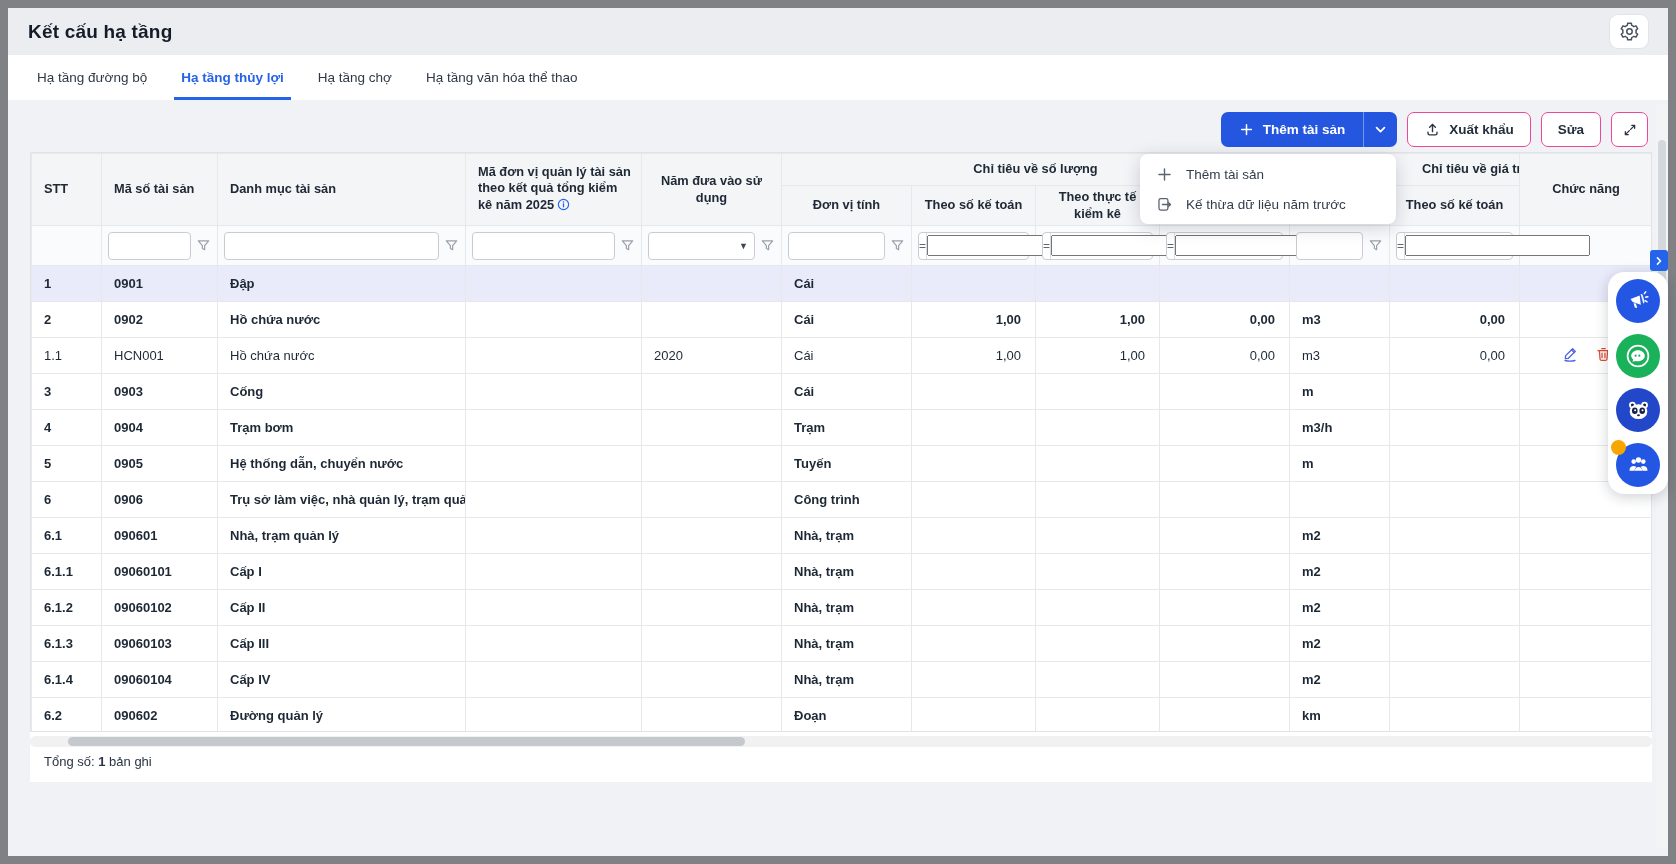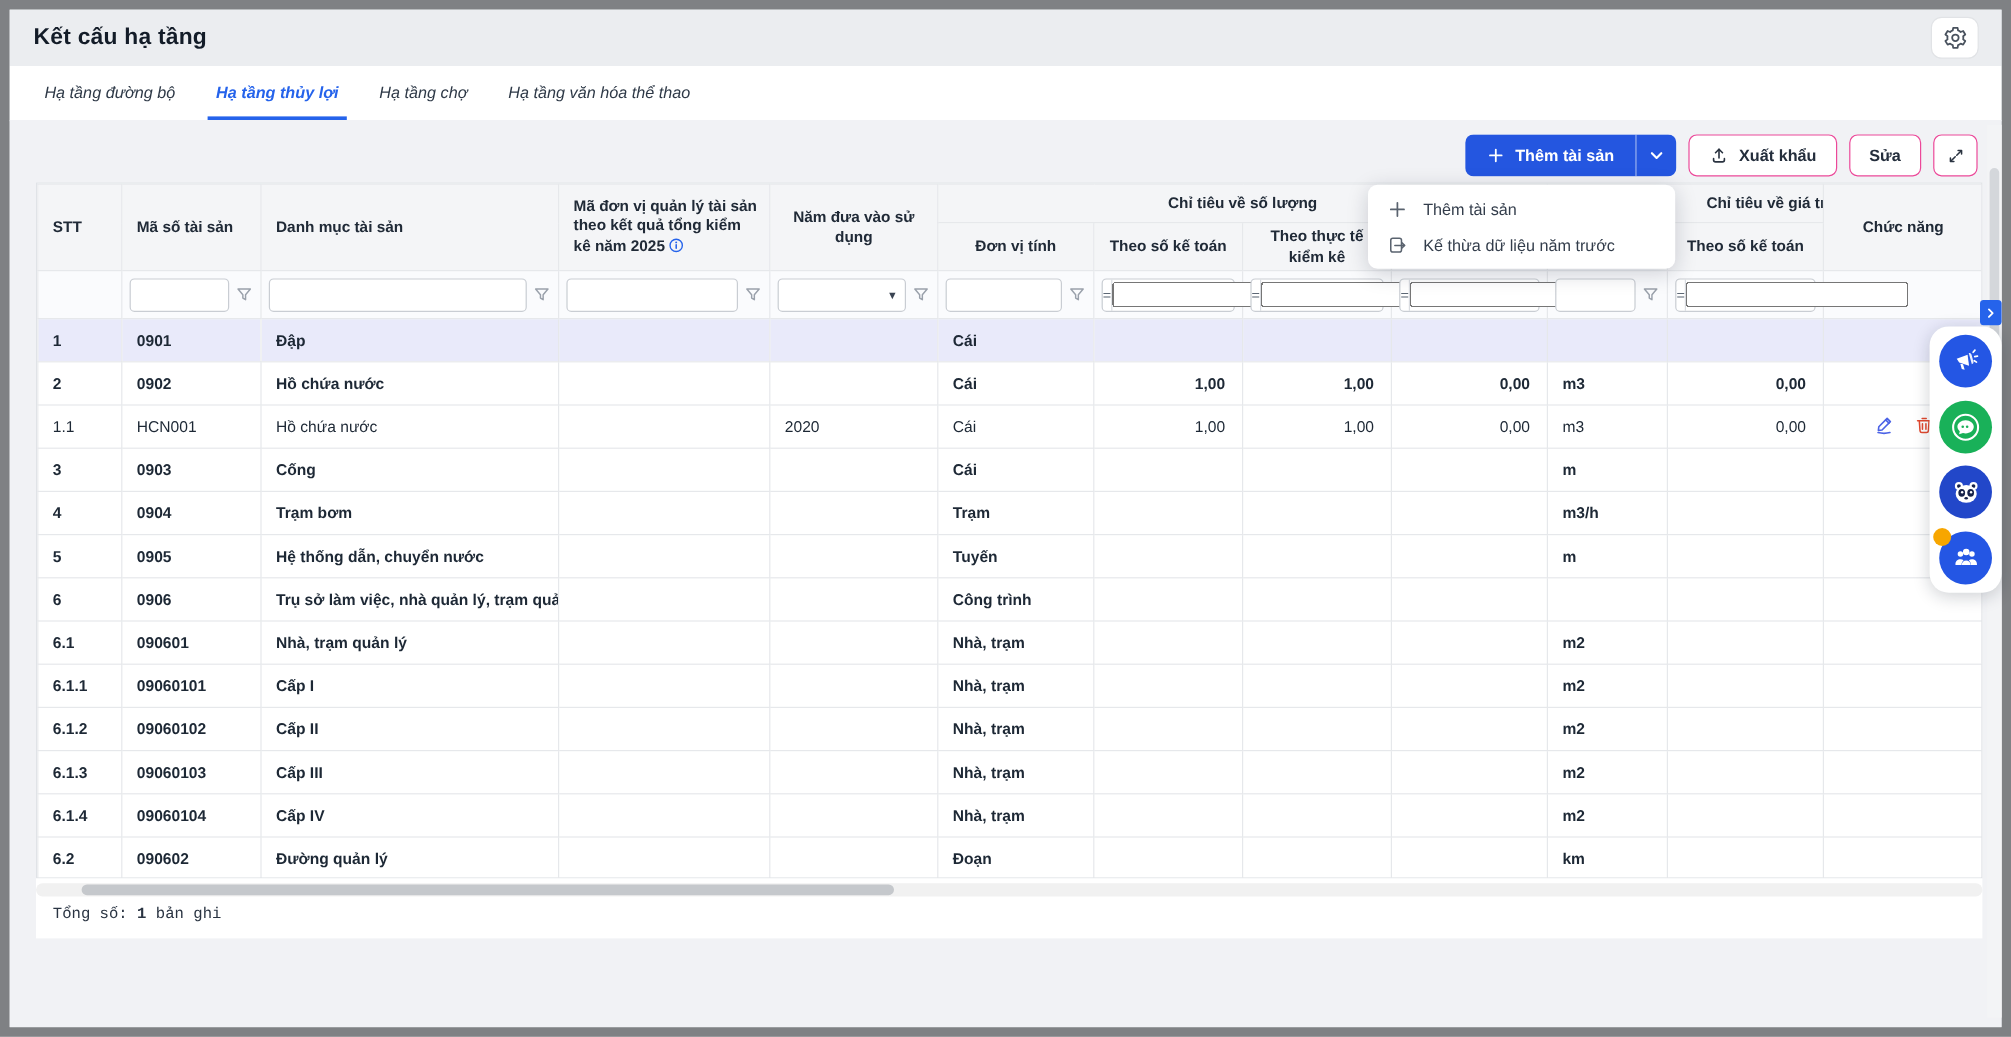--- a/index.html
+++ b/index.html
@@ -10,21 +10,21 @@
 
   
   .app-header{height:47px;background:#ebedf0;display:flex;align-items:center;padding:0 20px;}
   .app-title{font-size:19px;font-weight:bold;color:#131c28;margin:0;letter-spacing:.2px;}
   .gear-btn{margin-left:auto;width:38px;height:33px;background:#fff;border:none;border-radius:8px;
             display:flex;align-items:center;justify-content:center;cursor:pointer;box-shadow:0 0 0 1px rgba(0,0,0,.04);}
 
   
   .tabbar{height:45px;background:#fff;border-bottom:1px solid #e1e4e8;display:flex;align-items:stretch;padding:0 12px;}
   .tab{border:none;background:transparent;padding:0 17px;font-size:13.5px;color:#2e3947;cursor:pointer;
-       position:relative;font-family:inherit;font-style:italic;}
+       position:relative;font-family:inherit;}
   .tab.active{color:#2563eb;font-weight:bold;}
   .tab.active::after{content:"";position:absolute;left:10px;right:10px;bottom:0;height:3px;background:#2563eb;}
 
   
   .content{position:absolute;left:0;right:0;top:92px;bottom:0;background:#f1f2f5;}
   .toolbar{position:absolute;top:12px;right:20px;display:flex;gap:10px;align-items:center;}
   .split-btn{display:flex;height:35px;border-radius:7px;overflow:hidden;}
   .split-main{display:flex;align-items:center;gap:9px;background:#2456e0;color:#fff;border:none;padding:0 18px;
               font-size:13.5px;font-weight:bold;cursor:pointer;font-family:inherit;}
   .split-arrow{width:34px;background:#2456e0;border:none;border-left:1px solid rgba(255,255,255,.38);
@@ -59,21 +59,21 @@
   .eq-sign{width:22px;text-align:center;color:#5d6875;font-size:12px;border-right:1px solid #d9dce1;line-height:26px;}
   .funnel{display:flex;align-items:center;cursor:pointer;flex:none;}
   .act-btn{background:none;border:none;padding:0;cursor:pointer;display:flex;align-items:center;}
   .actions-cell{display:flex;justify-content:center;gap:16px;align-items:center;}
   .info-ic{display:inline-block;vertical-align:-2px;margin-left:3px;}
 
   
   .footer-bar{position:absolute;left:22px;top:632px;width:1622px;height:50px;background:#fff;}
   .hscroll{position:absolute;left:0;top:4px;width:100%;height:11px;background:#f1f1f1;border-radius:6px;}
   .hthumb{position:absolute;left:38px;top:1px;width:677px;height:9px;background:#c5c8cc;border-radius:5px;}
-  .total{position:absolute;left:14px;top:22px;font-size:13px;color:#2a3442;font-family:Liberation Mono, monospace;}
+  .total{position:absolute;left:14px;top:22px;font-size:13px;color:#2a3442;}
   .total b{font-weight:bold;}
 
   
   .dropdown{position:absolute;left:1140px;top:154px;width:256px;background:#fff;border-radius:8px;z-index:50;
             box-shadow:0 4px 18px rgba(15,23,42,.18);padding:5px 0;}
   .menu-item{display:flex;align-items:center;gap:13px;height:30px;margin:0 6px;padding:0 10px;font-size:13.5px;
              color:#333d4b;cursor:pointer;background:#fff;border:none;width:calc(100% - 12px);box-sizing:border-box;
              font-family:inherit;text-align:left;}
   .menu-item .mi-icon{display:flex;align-items:center;color:#5a636f;}
   .menu-item.highlighted{outline:3px solid #e8352c;outline-offset:0;}

